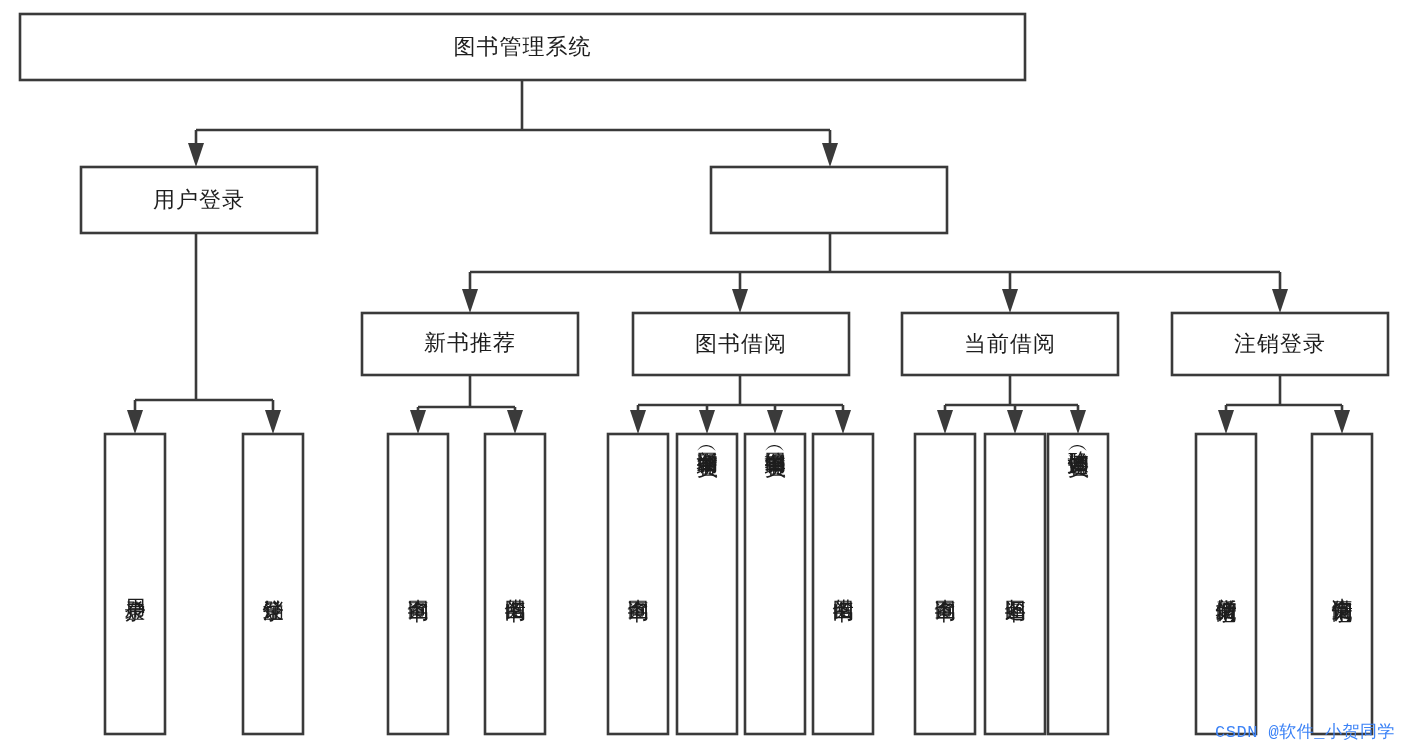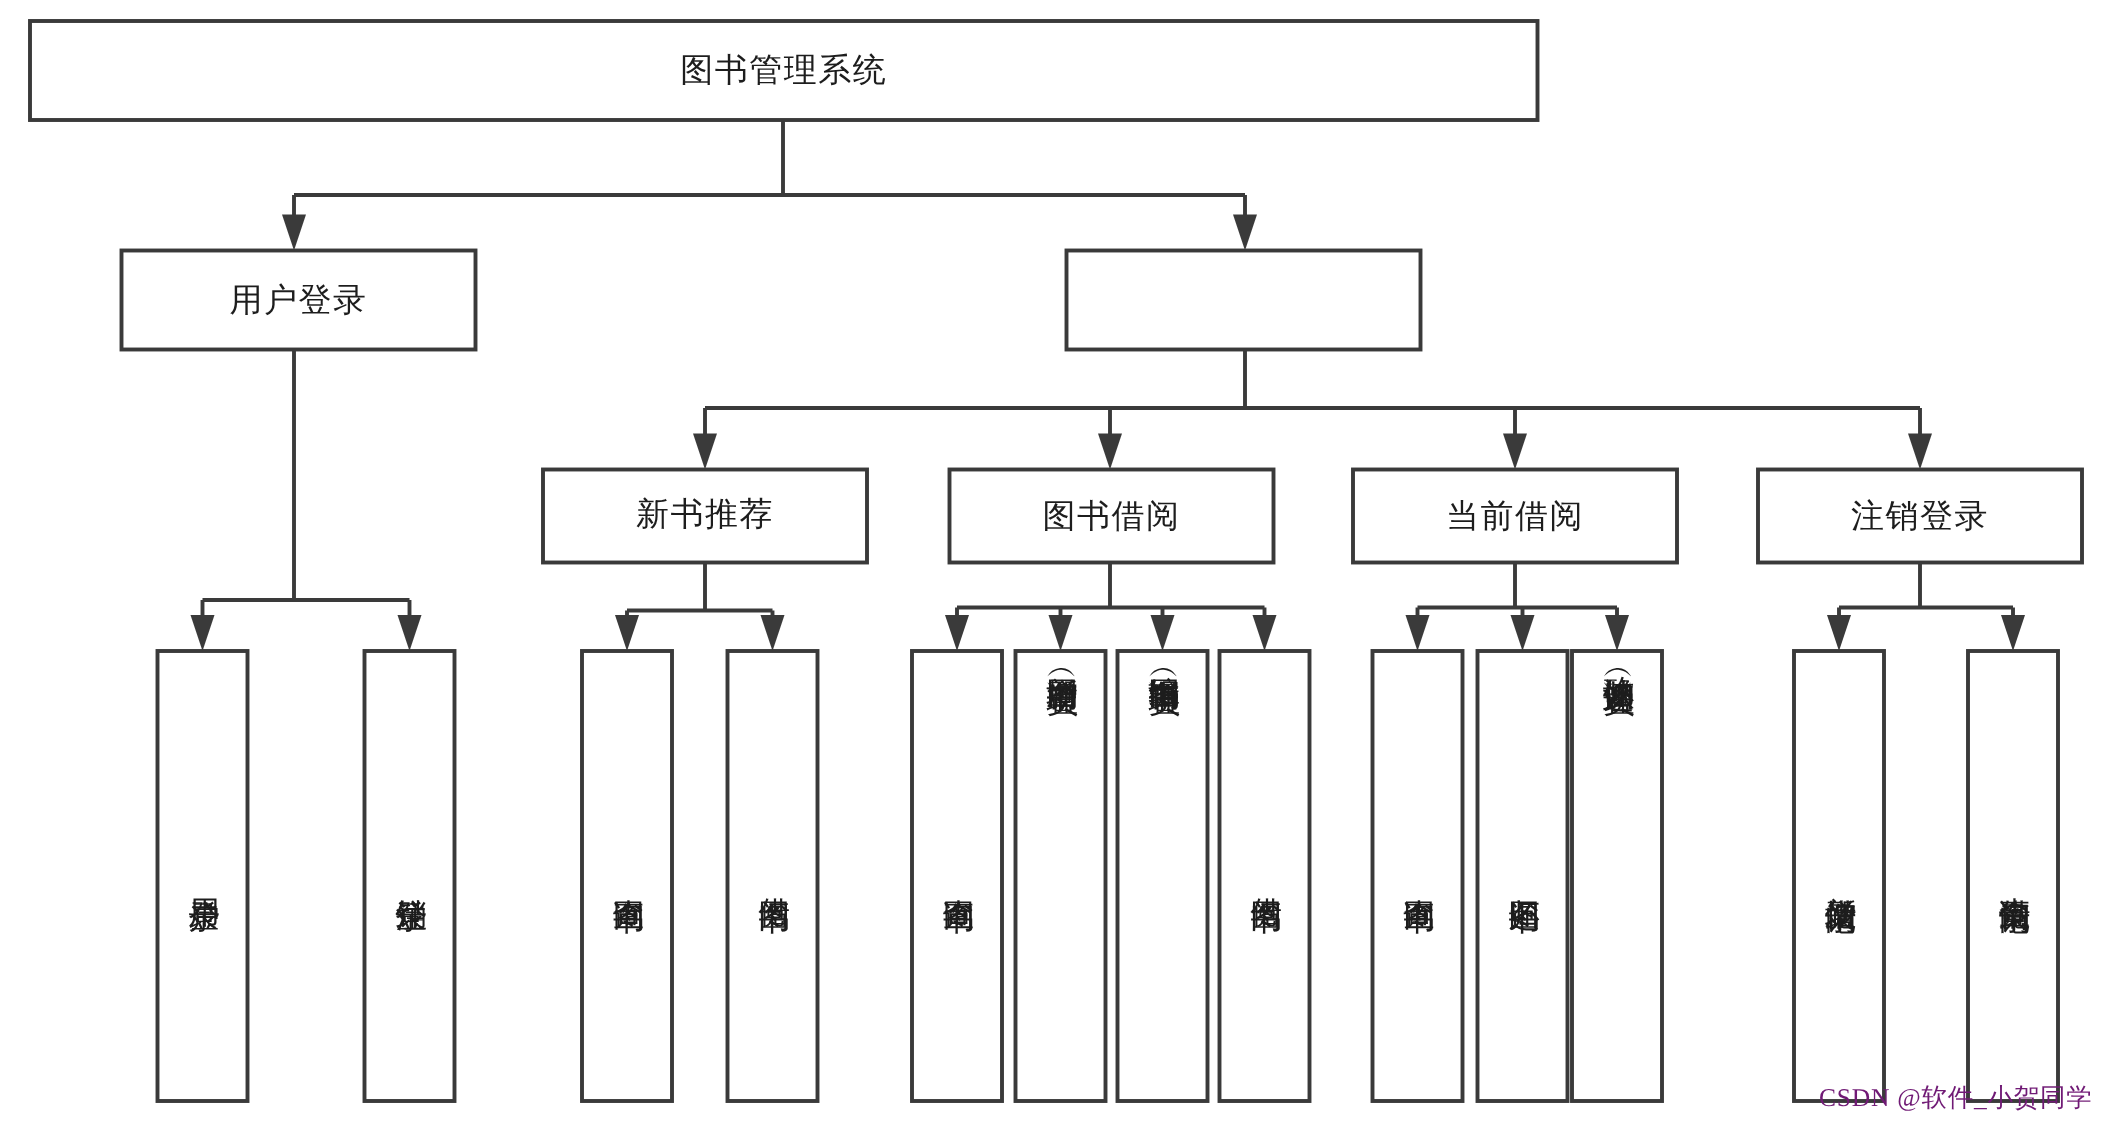--- a/index.html
+++ b/index.html
@@ -72,23 +72,23 @@
     font-family: "Liberation Sans", "DejaVu Sans", sans-serif;
     font-size: 22px;
     color: #1d1d1d;
     letter-spacing: 1px;
     white-space: nowrap;
   }
   #watermark {
     position: absolute;
     right: 10px;
     bottom: 4px;
-    font-family: Liberation Serif, serif;
+    font-family: Liberation Mono, monospace;
     font-size: 17px;
-    color: #701a75;
+    color: #3b82f6;
     letter-spacing: 0.5px;
     white-space: nowrap;
     pointer-events: none;
   }
 </style>
 </head>
 <body>
 
 <div id="diagram-root">
 

